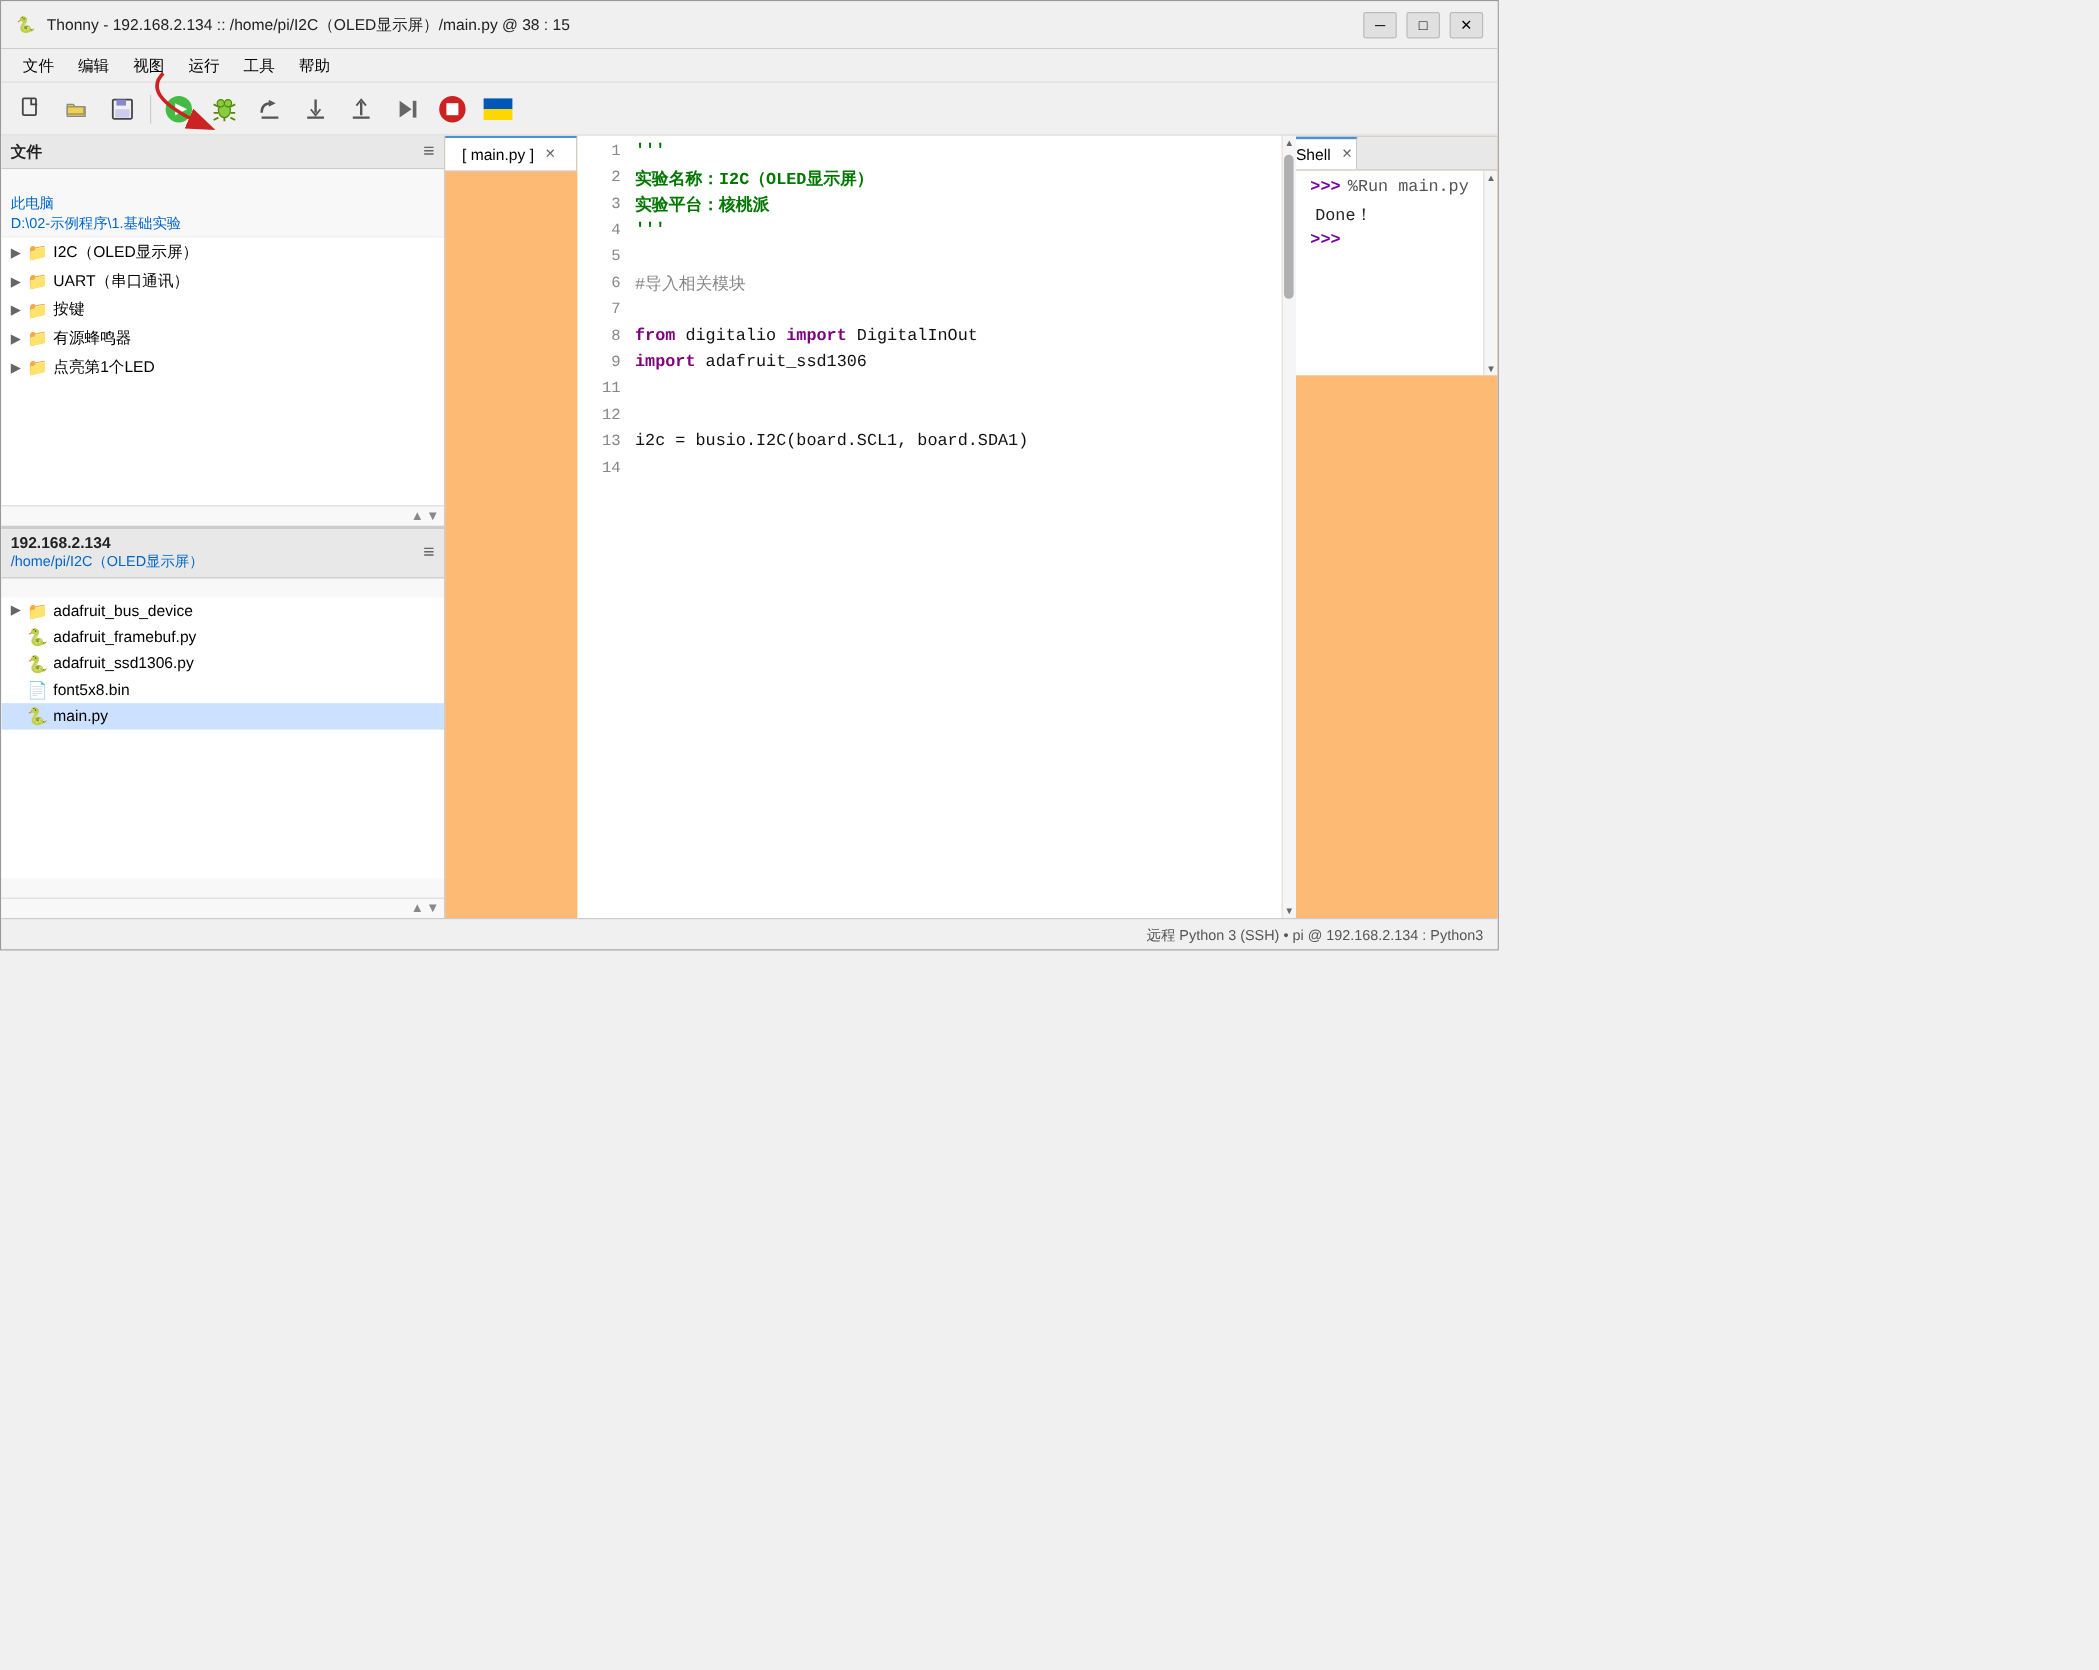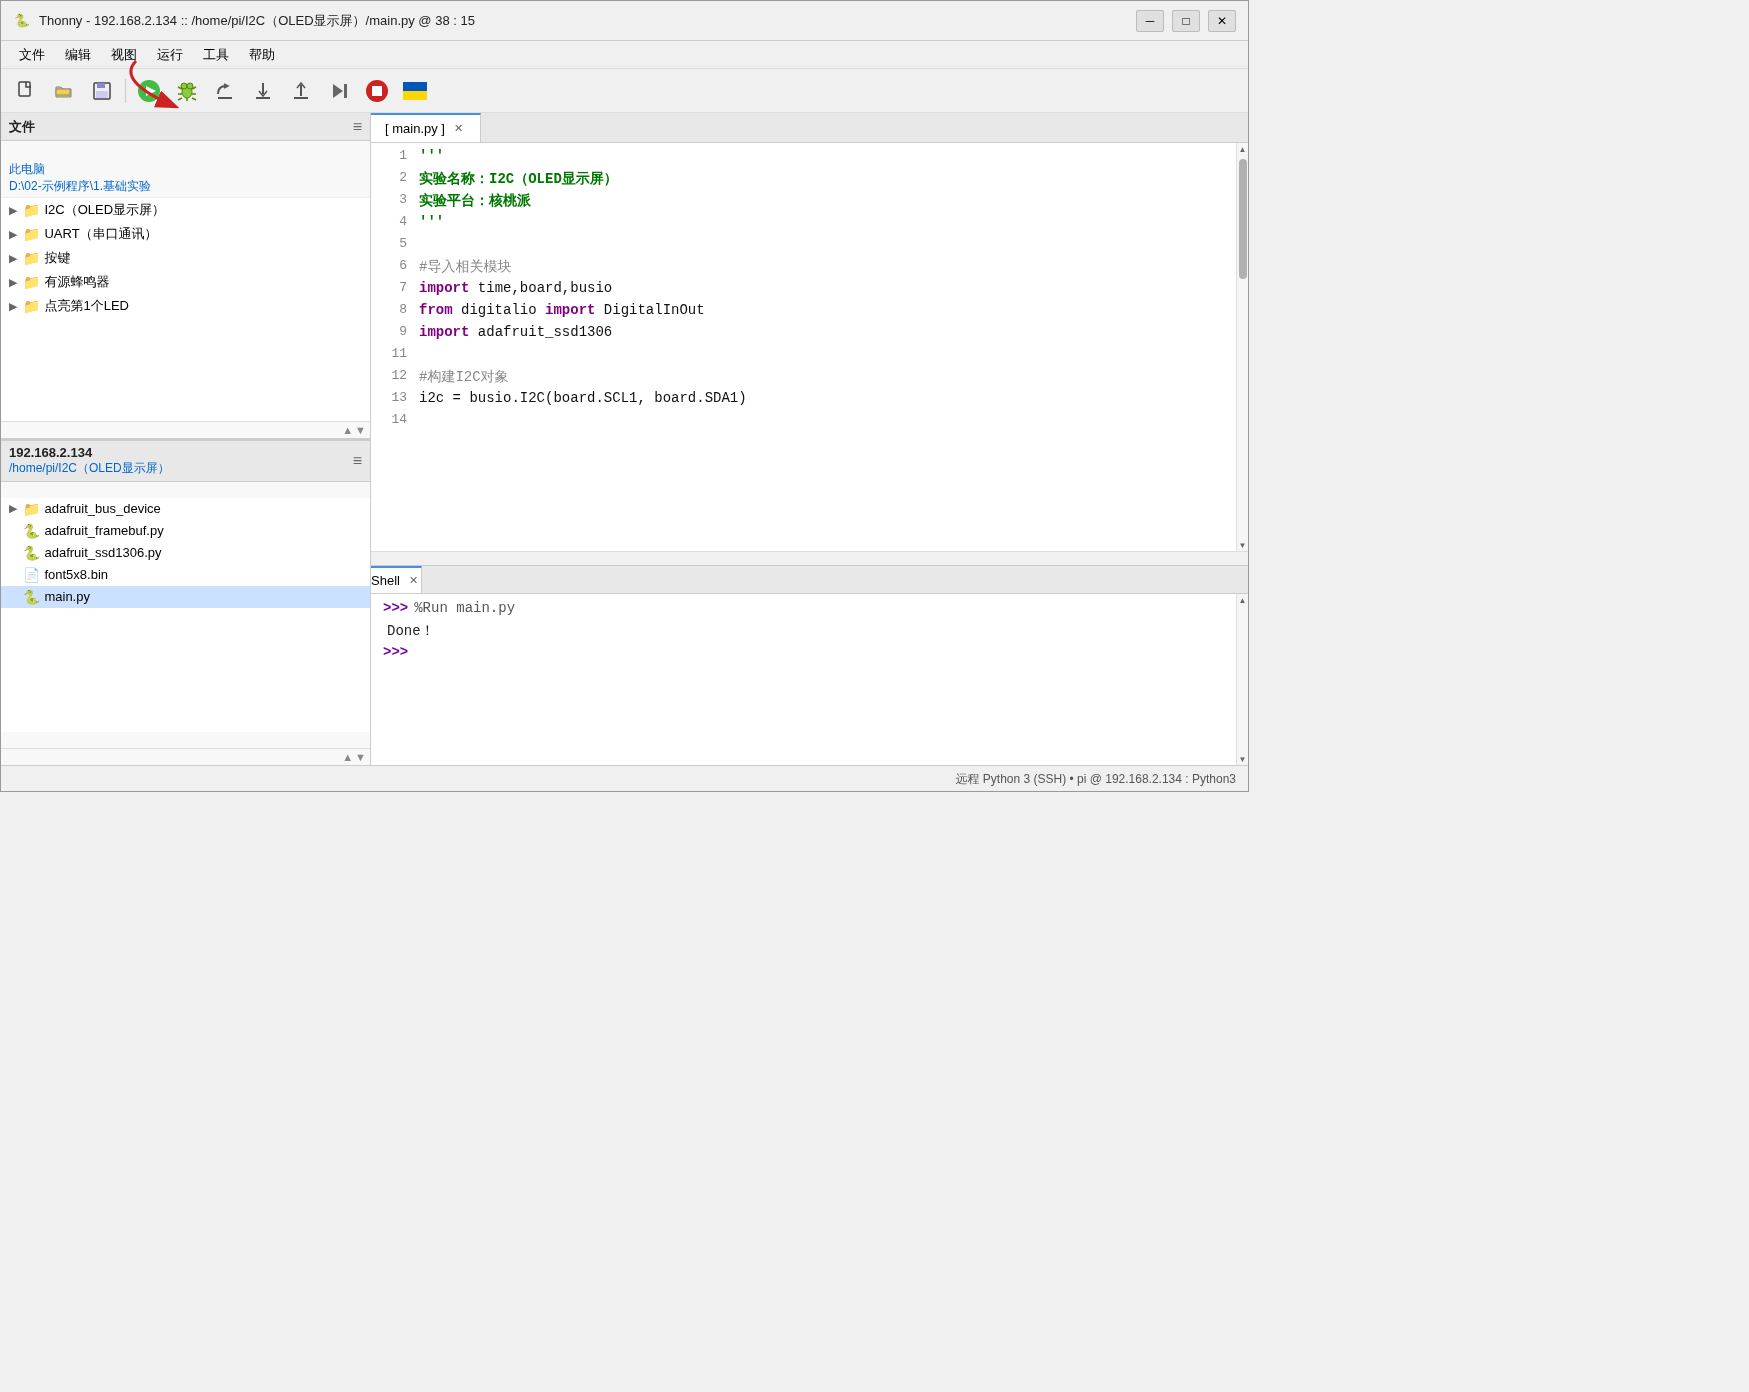--- a/index.html
+++ b/index.html
@@ -154,21 +154,21 @@
     .breadcrumb-path {
       color: #0066cc;
       font-size: 12px;
       cursor: pointer;
     }
 
     
     .right-panel {
       flex: 1;
       display: flex;
-      flex-direction: column;
+      flex-direction: row;
       background: #fdba74;
     }
 
     
     .tab-bar {
       background: #e8e8e8;
       height: 30px;
       display: flex;
       align-items: stretch;
       border-bottom: 1px solid #ccc;
@@ -571,42 +571,40 @@
           <span class="line-content"></span>
         </div>
 
         <div class="code-line">
           <span class="line-number">6</span>
           <span class="line-content cm-gray">#导入相关模块</span>
         </div>
 
         <div class="code-line">
           <span class="line-number">7</span>
-          <span class="line-content"><span class="kw-purple">import</span><span class="normal"> time,board,busio</span></span>
         </div>
 
         <div class="code-line">
           <span class="line-number">8</span>
           <span class="line-content"><span class="kw-purple">from</span><span class="normal"> digitalio </span><span class="kw-purple">import</span><span class="normal"> DigitalInOut</span></span>
         </div>
 
         <div class="code-line">
           <span class="line-number">9</span>
           <span class="line-content"><span class="kw-purple">import</span><span class="normal"> adafruit_ssd1306</span></span>
         </div>
 
 
         <div class="code-line">
           <span class="line-number">11</span>
           <span class="line-content"></span>
         </div>
 
         <div class="code-line">
           <span class="line-number">12</span>
-          <span class="line-content cm-gray">#构建I2C对象</span>
         </div>
 
         <div class="code-line">
           <span class="line-number">13</span>
           <span class="line-content normal">i2c = busio.I2C(board.SCL1, board.SDA1)</span>
         </div>
 
         <div class="code-line">
           <span class="line-number">14</span>
           <span class="line-content"></span>

